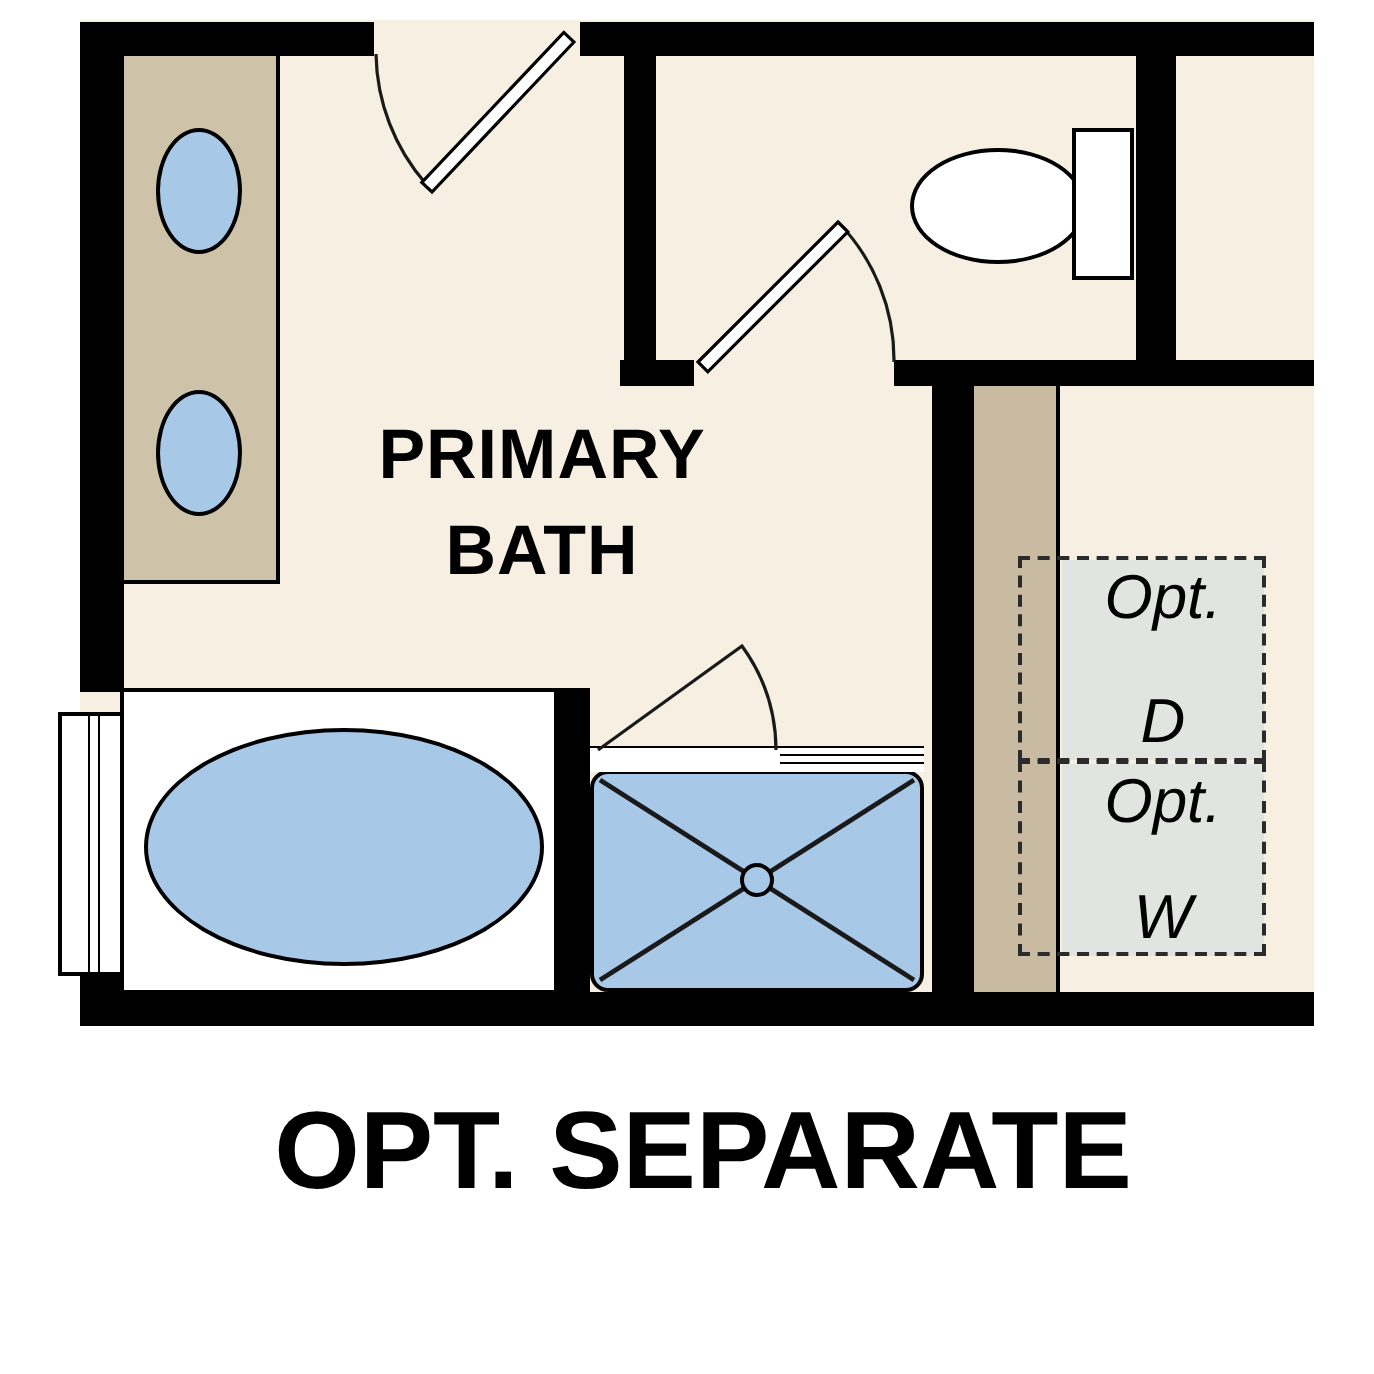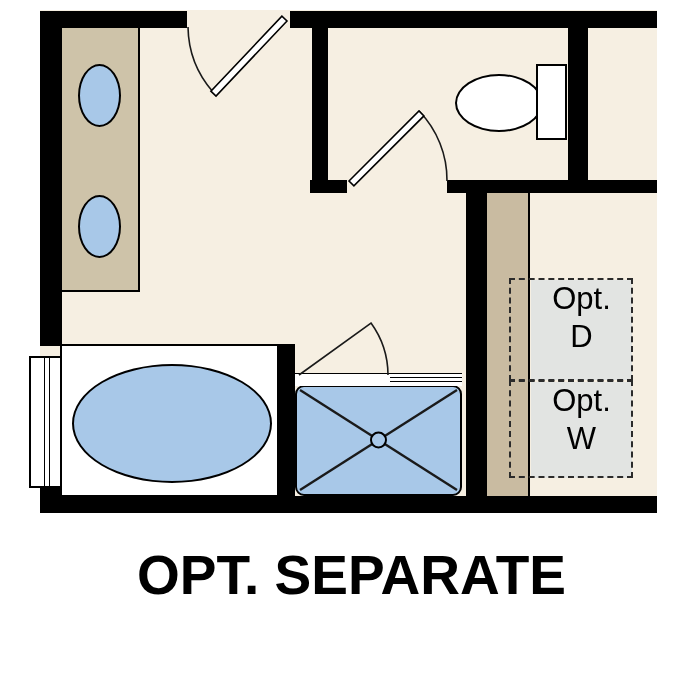--- a/index.html
+++ b/index.html
@@ -22,22 +22,22 @@
   .tub-basin  { border:2.5px solid #000; border-radius:50%; z-index:3; }
   .shower-pan { border:2.5px solid #000; border-radius:9px; z-index:3; }
   .threshold  { background:#fff; border-top:1.5px solid #000; z-index:4; }
   .glass-line { border-top:1.5px solid #000; border-bottom:1.5px solid #000; z-index:5; }
   .window-sym { background:#fff; border:2px solid #000; z-index:7; }
   .window-sash{ position:absolute; top:0; bottom:0; left:13px; width:6px;
                 border-left:1.5px solid #000; border-right:1.5px solid #000; }
   .opt-fill   { background:var(--optbox,#e2e4e2); z-index:4; }
   .opt-dash   { border:2px dashed #2b2b2b; background:transparent; z-index:5; }
   .opt-label  { z-index:8; display:flex; flex-direction:column; align-items:center;
-                justify-content:flex-start; font-size:31px; line-height:38px; color:#000;
-                text-align:center; }
+                justify-content:space-between; font-size:31px; line-height:38px; color:#000;
+                text-align:center;font-style:italic; }
   .toilet-part{ z-index:3; }
   svg.overlay { position:absolute; left:0; top:0; z-index:9; pointer-events:none; }
   .room-label { z-index:10; display:flex; flex-direction:column; align-items:center;
                 justify-content:center; font-weight:bold; font-size:35px; line-height:48px;
                 color:#000; text-align:center; letter-spacing:0.5px; }
   .caption    { z-index:10; text-align:center; font-weight:bold; font-size:55px;
                 line-height:61px; color:#000; letter-spacing:0px; }
   .caption span { display:block; }
 </style>
 </head>
@@ -100,18 +100,22 @@
     <path d="M 419,111 A 99,99 0 0 1 447,181" fill="none" stroke="#1a1a1a" stroke-width="1.6"></path>
     <polygon points="349,181 419,111 423.9,115.9 353.9,185.9" fill="#fff" stroke="#000" stroke-width="1.6"></polygon>
 
     <path d="M 299,375 L 371,323 A 89,89 0 0 1 388,375" fill="none" stroke="#1a1a1a" stroke-width="1.6"></path>
 
     <line x1="300" y1="390" x2="457" y2="490" stroke="#1a1a1a" stroke-width="2.4"></line>
     <line x1="457" y1="390" x2="300" y2="490" stroke="#1a1a1a" stroke-width="2.4"></line>
     <circle cx="378.5" cy="440" r="7.5" fill="#a8c8e8" stroke="#000" stroke-width="2"></circle>
   </svg>
 
+  <div class="abs room-label" style="left:140px; top:202px; width:262px; height:100px;">
+    <span>PRIMARY</span>
+    <span>BATH</span>
+  </div>
 
   <div class="abs caption" style="left:0px; top:545px; width:687px;padding-left:16px;">
     <span>OPT. SEPARATE</span>
   </div>
 
 </div>
 
 </body></html>

